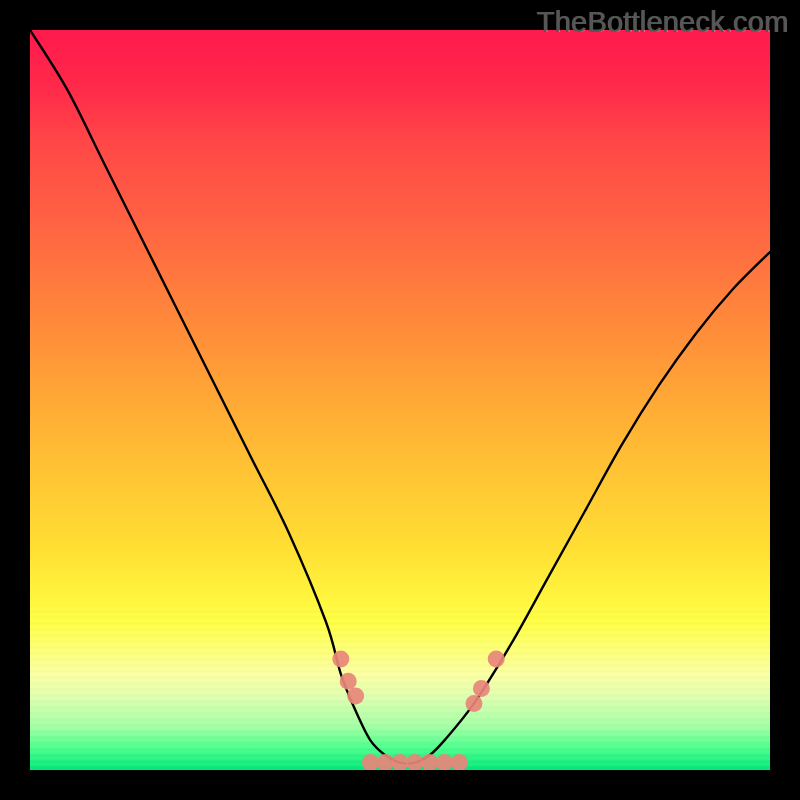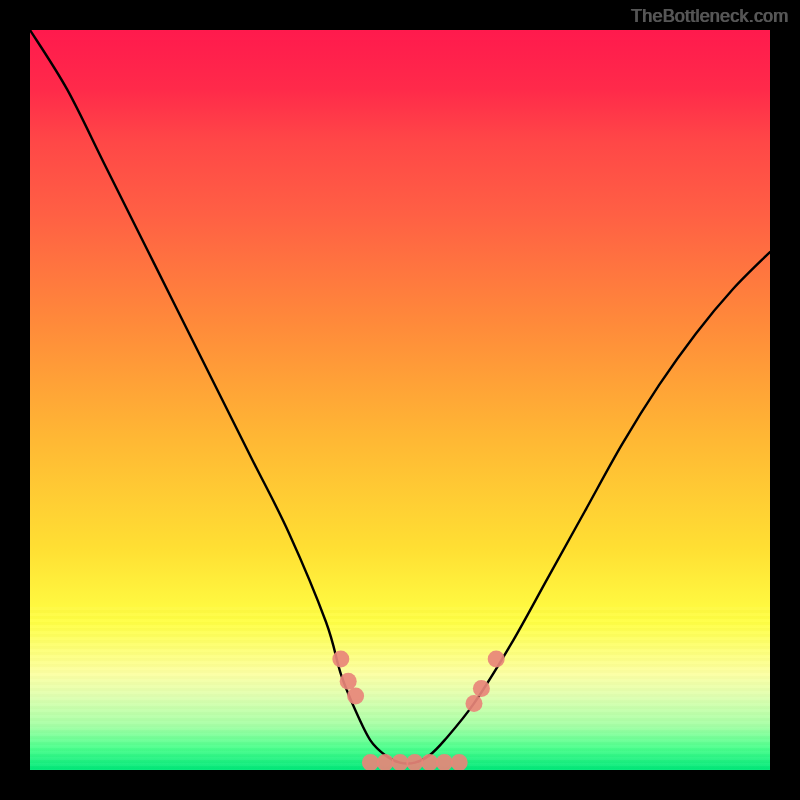--- a/index.html
+++ b/index.html
@@ -58,21 +58,21 @@
     position: absolute;
     left: 0;
     top: 0;
     width: 740px;
     height: 740px;
   }
   .watermark {
     position: absolute;
     top: 6px;
     right: 12px;
-    font-size: 18px;
+    font-size: 29px;
     color: #565656;
     text-shadow: 1px 0 0 rgba(255,255,255,0.35);
     letter-spacing: 0.2px;
     font-weight: 500;
   }
 </style>
 </head>
 <body>
 
 <div class="frame">

